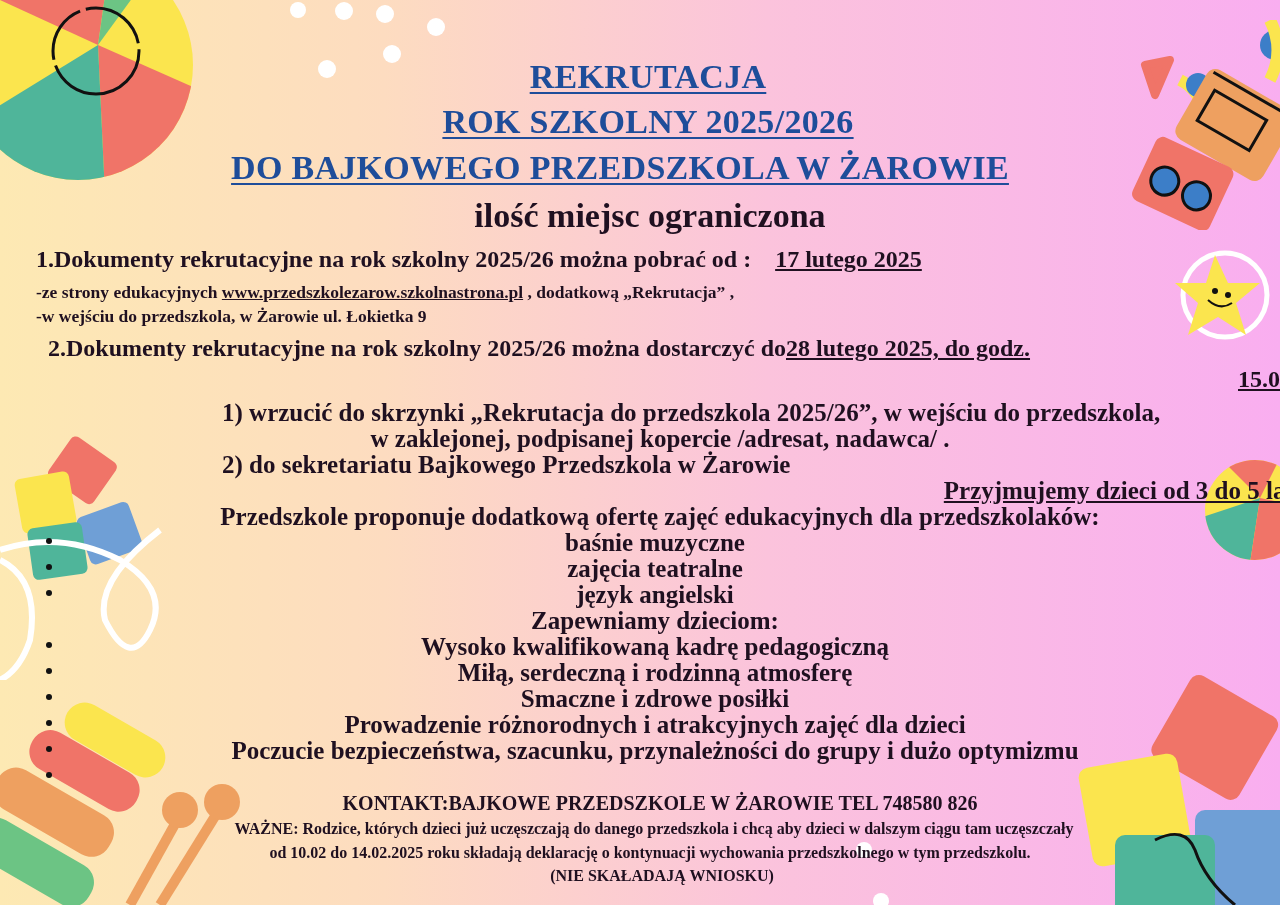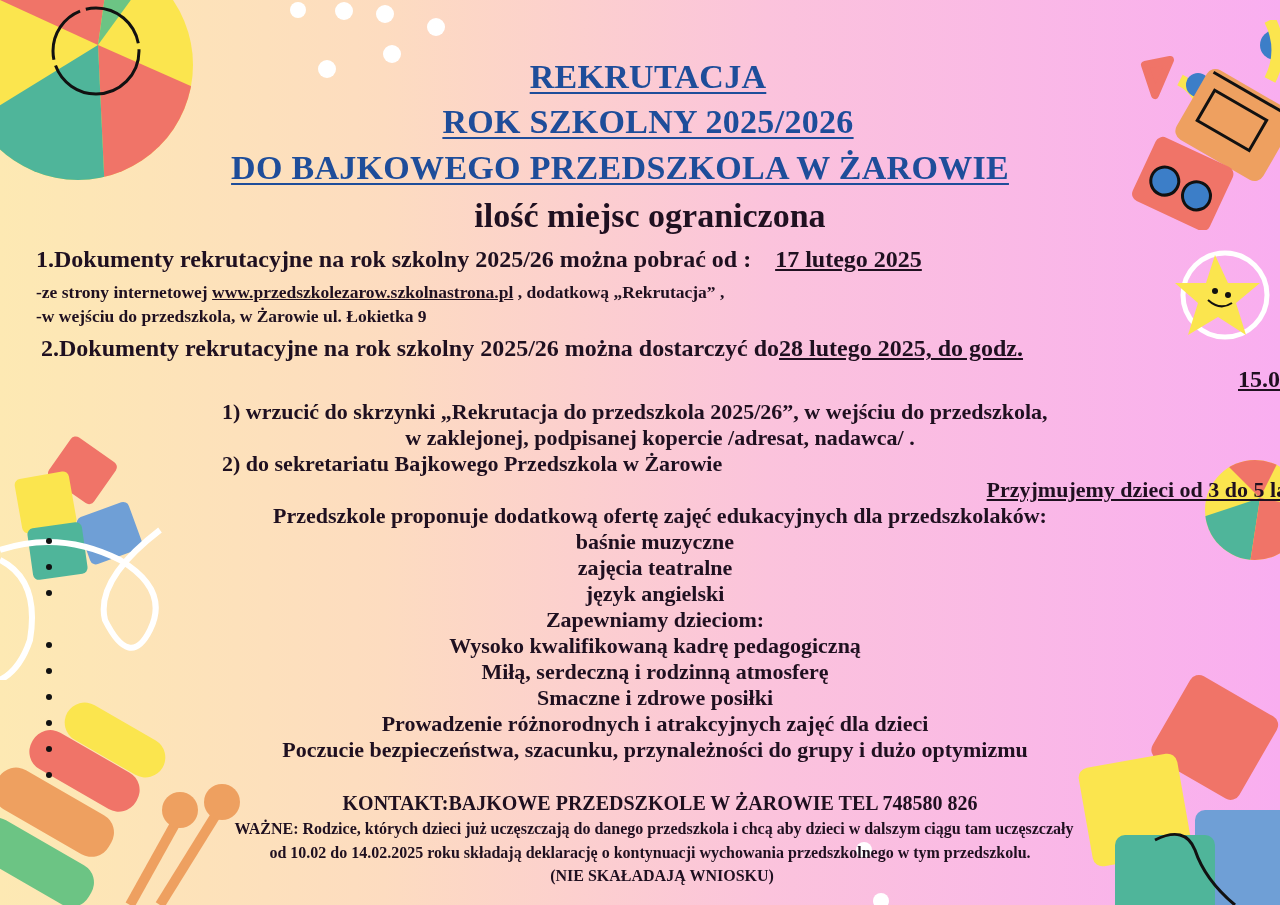--- a/index.html
+++ b/index.html
@@ -15,21 +15,21 @@
     position:absolute; left:8px; width:1280px; text-align:center; white-space:nowrap;
   }
   .title {
     color:#1e4d9a; font-weight:bold; text-decoration:underline;
     text-decoration-thickness:2px; text-underline-offset:4px;
     font-size:34px; letter-spacing:0.3px;
   }
   .subtitle { font-weight:bold; font-size:34px; }
   .s1 { font-weight:bold; font-size:24px; }
   .s2 { font-weight:bold; font-size:17.5px; }
-  .body18 { font-weight:bold; font-size:22px; }
+  .body18 { font-weight:bold; font-size:25px; }
   .u { text-decoration:underline;text-align:right; }
   .bullet { position:absolute; left:46px; width:6px; height:6px; border-radius:50%; background:#111; }
   .left { text-align:left; }
 </style>
 </head>
 <body>
 
 <svg class="deco" style="left:-40px;top:-40px" width="240" height="235" viewBox="0 0 240 235">
   <defs>
       <clipPath id="c1">
@@ -126,25 +126,25 @@
 <div class="line title" style="top:58px">REKRUTACJA</div>
 <div class="line title" style="top:103px">ROK SZKOLNY 2025/2026</div>
 <div class="line title" style="top:149px;left:-20px">DO BAJKOWEGO PRZEDSZKOLA W ŻAROWIE</div>
 <div class="line subtitle" style="top:197px;left:10px">ilość miejsc ograniczona</div>
 
 <div class="line s1 left" style="top:246px;left:36px;width:auto">
   <span>1.Dokumenty rekrutacyjne na rok szkolny 2025/26 można pobrać od :</span>
   &nbsp;&nbsp;&nbsp;<span class="u">17 lutego 2025</span>
 </div>
 <div class="line s2 left" style="top:282px;left:36px;width:auto">
-  <span>-ze strony internetowej </span><span class="u">www.przedszkolezarow.szkolnastrona.pl</span><span> , dodatkową „Rekrutacja” ,</span>
+  <span>-ze strony edukacyjnych </span><span class="u">www.przedszkolezarow.szkolnastrona.pl</span><span> , dodatkową „Rekrutacja” ,</span>
 </div>
 <div class="line s2 left" style="top:306px;left:36px;width:auto">-w wejściu do przedszkola, w Żarowie ul. Łokietka 9</div>
 
-<div class="line s1 left" style="top:335px;left:41px;width:auto">
+<div class="line s1 left" style="top:335px;left:48px;width:auto">
   <span>2.Dokumenty rekrutacyjne na rok szkolny 2025/26 można dostarczyć do</span><span class="u">28 lutego 2025, do godz.</span>
 </div>
 <div class="line s1 u" style="top:366px;left:20px">15.00:</div>
 <div class="line body18 left" style="top:399px;left:222px;width:auto">1) wrzucić do skrzynki „Rekrutacja do przedszkola 2025/26”, w wejściu do przedszkola,</div>
 <div class="line body18" style="top:425px;left:20px">w zaklejonej, podpisanej kopercie /adresat, nadawca/ .</div>
 <div class="line body18 left" style="top:451px;left:222px;width:auto">2) do sekretariatu Bajkowego Przedszkola w Żarowie</div>
 <div class="line body18 u" style="top:477px;left:20px">Przyjmujemy dzieci od 3 do 5 lat.</div>
 
 <div class="line body18" style="top:503px;left:20px">Przedszkole proponuje dodatkową ofertę zajęć edukacyjnych dla przedszkolaków:</div>
 <div class="line body18" style="top:529px;left:15px">baśnie muzyczne</div>

